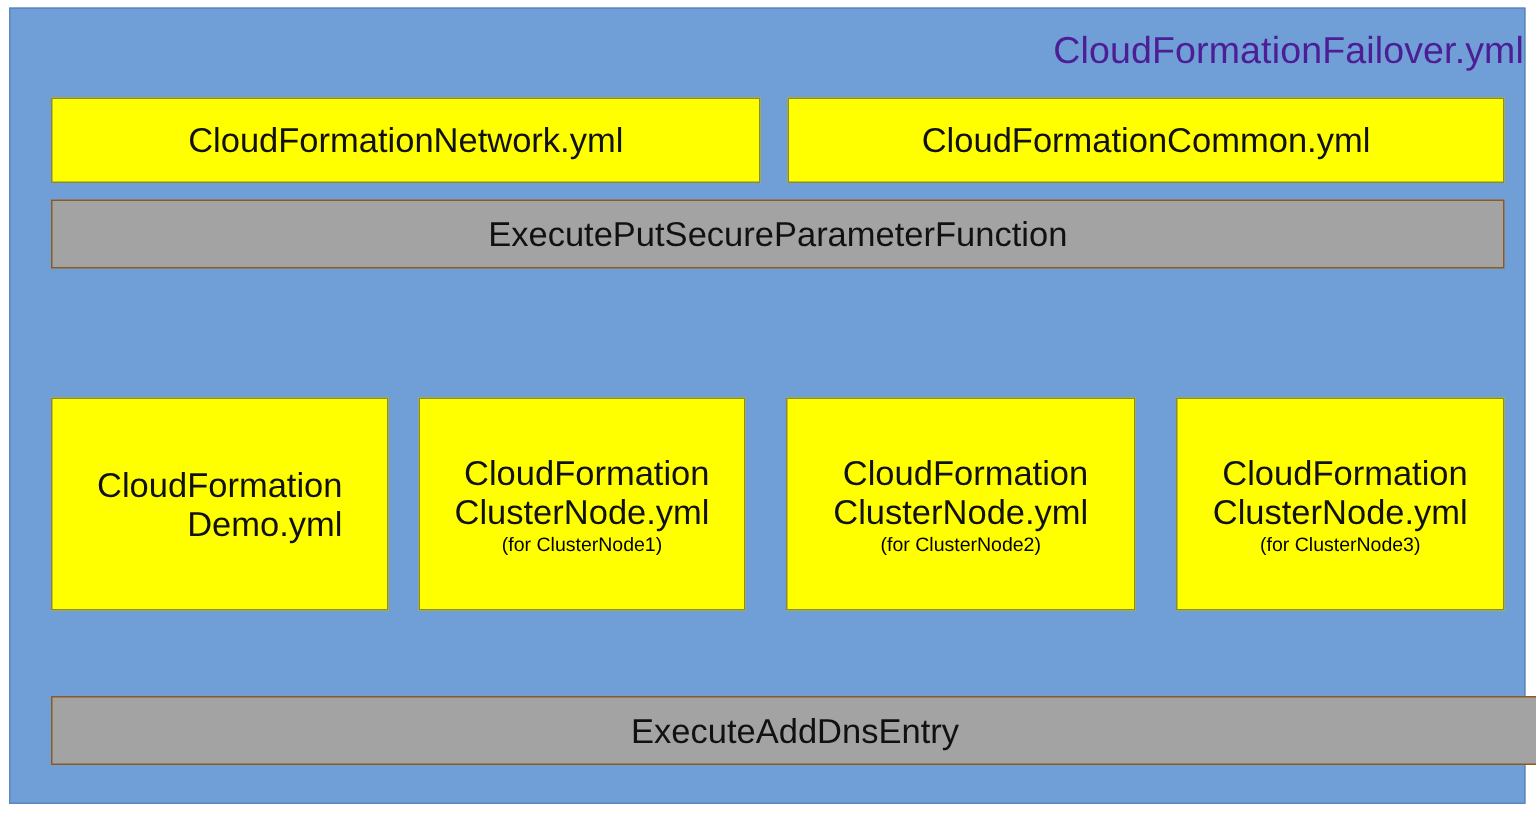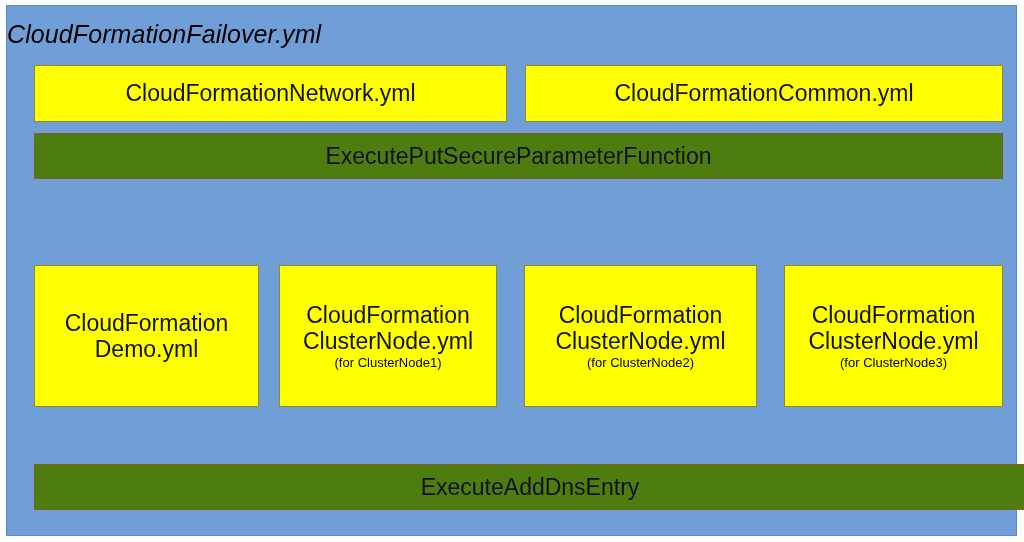--- a/index.html
+++ b/index.html
@@ -32,58 +32,58 @@
     background: #709ed6;
     border: 1px solid #5b88bd;
     box-sizing: border-box;
   }
 
   .panel-title {
     position: absolute;
     left: 0;
     top: 13px;
     width: 100%;
-    text-align: left;
+    text-align: right;
     font-size: 25px;
     line-height: 30px;
-    color: #000000;
+    color: #4c1d95;
     letter-spacing: 0.1px;
-    font-style: italic;
   }
 
   
   .node-box {
     position: absolute;
     box-sizing: border-box;
     border: 1px solid #7a7a46;
     display: flex;
     flex-direction: column;
     align-items: center;
     justify-content: center;
     text-align: center;
     color: #111111;
     padding: 2px 0;
   }
   .node-box.yellow {
     background: #ffff00;
     border-color: #8a8a30;
   }
   .node-box.orange {
-    background: #4d7c0f;
+    background: #a3a3a3;
     border-color: #8a5a20;
   }
 
   .node-label {
     font-size: 23px;
     line-height: 27px;
     white-space: pre-line;
   }
   .node-label.small-line {
     font-size: 23px;
     line-height: 26px;
+    text-align: right;
   }
   .node-sublabel {
     font-size: 13px;
     line-height: 15px;
     margin-top: 1px;
     color: #000000;
   }
 
   
   #box-network {

